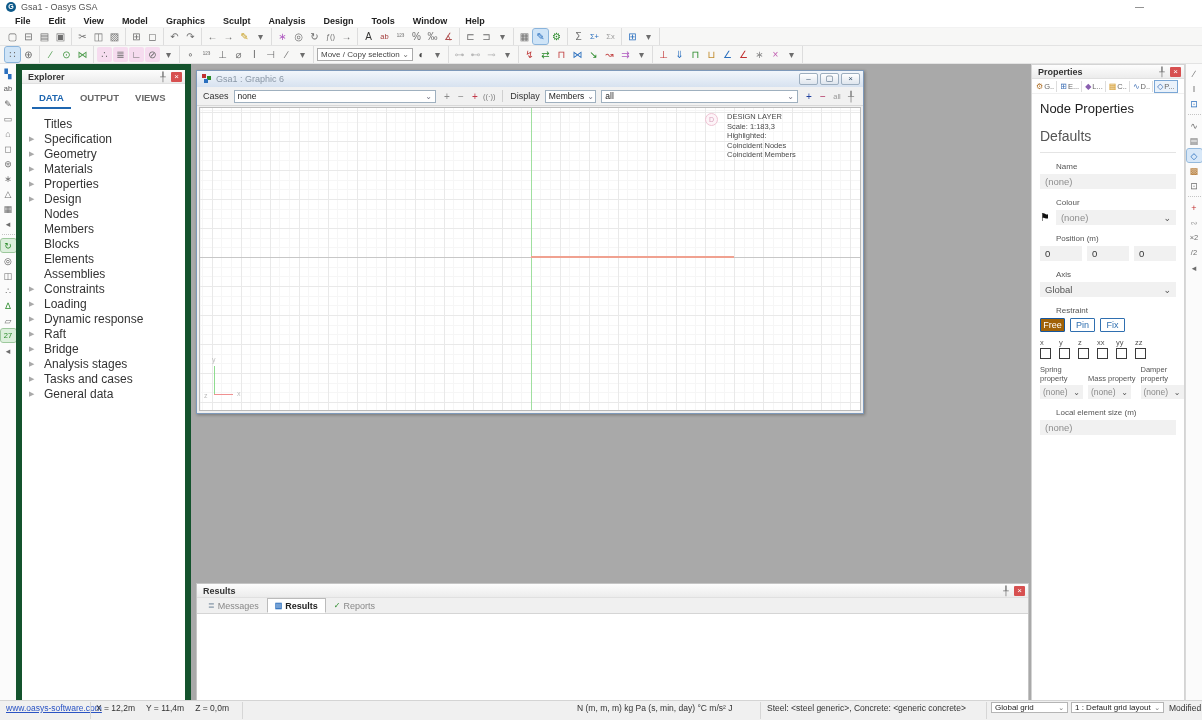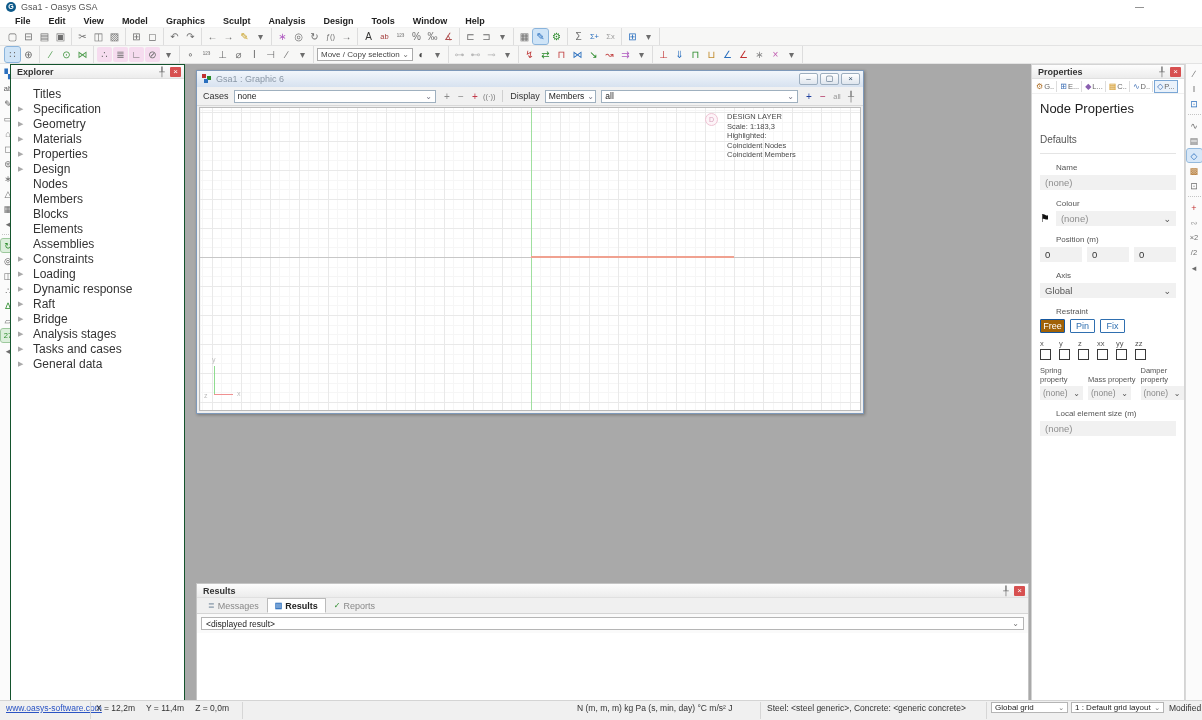--- a/index.html
+++ b/index.html
@@ -32,21 +32,21 @@
   .strip-sep{width:13px;border-top:1px dotted #c4c4c4;margin:2px 0}
 
   
   .panel-hdr{height:14px;background:linear-gradient(#fdfdfd,#ececec);display:flex;align-items:center;padding:0 3px 0 6px;border-bottom:1px solid #e0e0e0}
   .panel-title{font-weight:bold;color:#333}
   .hdr-btns{margin-left:auto;display:flex;gap:3px;align-items:center}
   .pin-btn{color:#777;font-size:9px;width:10px;text-align:center}
   .close-btn{width:11px;height:10px;background:#d75050;color:#fff;font-size:8px;line-height:10px;text-align:center;border-radius:1px}
 
   
-  #explorer{position:absolute;left:10px;top:64px;bottom:13px;width:175px;background:#fff;border:1px solid #14532d}
+  #explorer{position:absolute;left:16px;top:64px;bottom:13px;width:175px;background:#fff;border:6px solid #14532d}
   #explorer-tabs{display:flex;gap:2px;padding:8px 6px 0 10px}
   .exp-tab{color:#666;font-weight:bold;font-size:9.5px;padding:0 7px 4px}
   .exp-tab.active{color:#1e66b0;border-bottom:2px solid #1e66b0}
   #tree{padding-top:7px}
   .tree-item{display:flex;align-items:center;height:15px;padding-left:7px}
   .tree-arrow{width:9px;color:#a9a9a9;font-size:7px}
   .tree-label{color:#333;font-size:12px;padding-left:6px}
 
   
   #gwin{position:absolute;left:196px;top:70px;width:668px;height:344px;background:#f0f0f0;border:1px solid #7e99ba;box-shadow:1px 1px 3px rgba(0,0,0,.3)}
@@ -87,21 +87,21 @@
   #results-combo::after{content:"⌄";margin-left:auto;color:#777;font-size:8px}
 
   
   #properties{position:absolute;left:1031px;top:64px;bottom:13px;width:154px;background:#fff;border:1px solid #d4d4d4}
   #prop-tabs{display:flex;align-items:center;gap:1px;padding:2px 2px;border-bottom:1px solid #f0f0f0;height:15px}
   .ptab{display:flex;align-items:center;gap:1px;font-size:7.5px;color:#666;padding:1px 2px;border-right:1px solid #ddd}
   .ptab.active{border:1px solid #7aa7d6;background:#eaf2fb}
   .ptab-icon{font-size:8px}
   #prop-body{padding:7px 8px 0}
   #prop-heading{font-size:13px;font-weight:normal;color:#222}
-  #prop-sub{font-size:10px;color:#555;margin-top:18px}
+  #prop-sub{font-size:14px;color:#555;margin-top:12px}
   .prop-hr{border:none;border-top:1px solid #e4e4e4;margin:8px 0 0}
   .flabel{font-size:8px;color:#555;margin:9px 16px 3px}
   .ip{height:15px;background:#f1f1f1;display:flex;align-items:center;padding:0 5px;font-size:9.5px;color:#8e8e8e}
   .combo-f{height:15px;background:#f1f1f1;display:flex;align-items:center;padding:0 5px;font-size:9.5px;color:#8e8e8e}
   .combo-f::after{content:"⌄";margin-left:auto;color:#555;font-size:9px}
   #colour-row{display:flex;align-items:center;gap:6px}
   #flag-icon{font-size:11px;color:#111}
   #colour-row .combo-f{flex:1}
   #pos-row{display:flex;gap:5px}
   .pos-ip{flex:1;height:15px;background:#f1f1f1;display:flex;align-items:center;padding:0 5px;font-size:9.5px;color:#333}
@@ -303,20 +303,25 @@
   </div>
 
 <div id="explorer">
   <div class="panel-hdr">
     <span class="panel-title">Explorer</span>
     <span class="hdr-btns">
       <span class="pin-btn">╀</span>
       <span class="close-btn">×</span>
     </span>
   </div>
+  <div id="explorer-tabs">
+      <span class="exp-tab active">DATA</span>
+      <span class="exp-tab">OUTPUT</span>
+      <span class="exp-tab">VIEWS</span>
+    </div>
   <div id="tree">
       <div class="tree-item">
         <span class="tree-arrow"></span>
         <span class="tree-label">Titles</span>
       </div>
       <div class="tree-item">
         <span class="tree-arrow">▶</span>
         <span class="tree-label">Specification</span>
       </div>
       <div class="tree-item">
@@ -465,25 +470,20 @@
       </div>
       <div class="rtab active">
         <span class="rtab-icon" style="color: rgb(42, 111, 190);">▥</span>
         <span>Results</span>
       </div>
       <div class="rtab">
         <span class="rtab-icon" style="color: rgb(42, 138, 42);">✓</span>
         <span>Reports</span>
       </div>
     </div>
-  <div id="results-combo-row">
-    <div id="results-combo">
-        <span>&lt;displayed result&gt;</span>
-      </div>
-  </div>
 </div>
 
 <div id="properties">
   <div class="panel-hdr">
     <span class="panel-title">Properties</span>
     <span class="hdr-btns">
       <span class="pin-btn">╀</span>
       <span class="close-btn">×</span>
     </span>
   </div>

